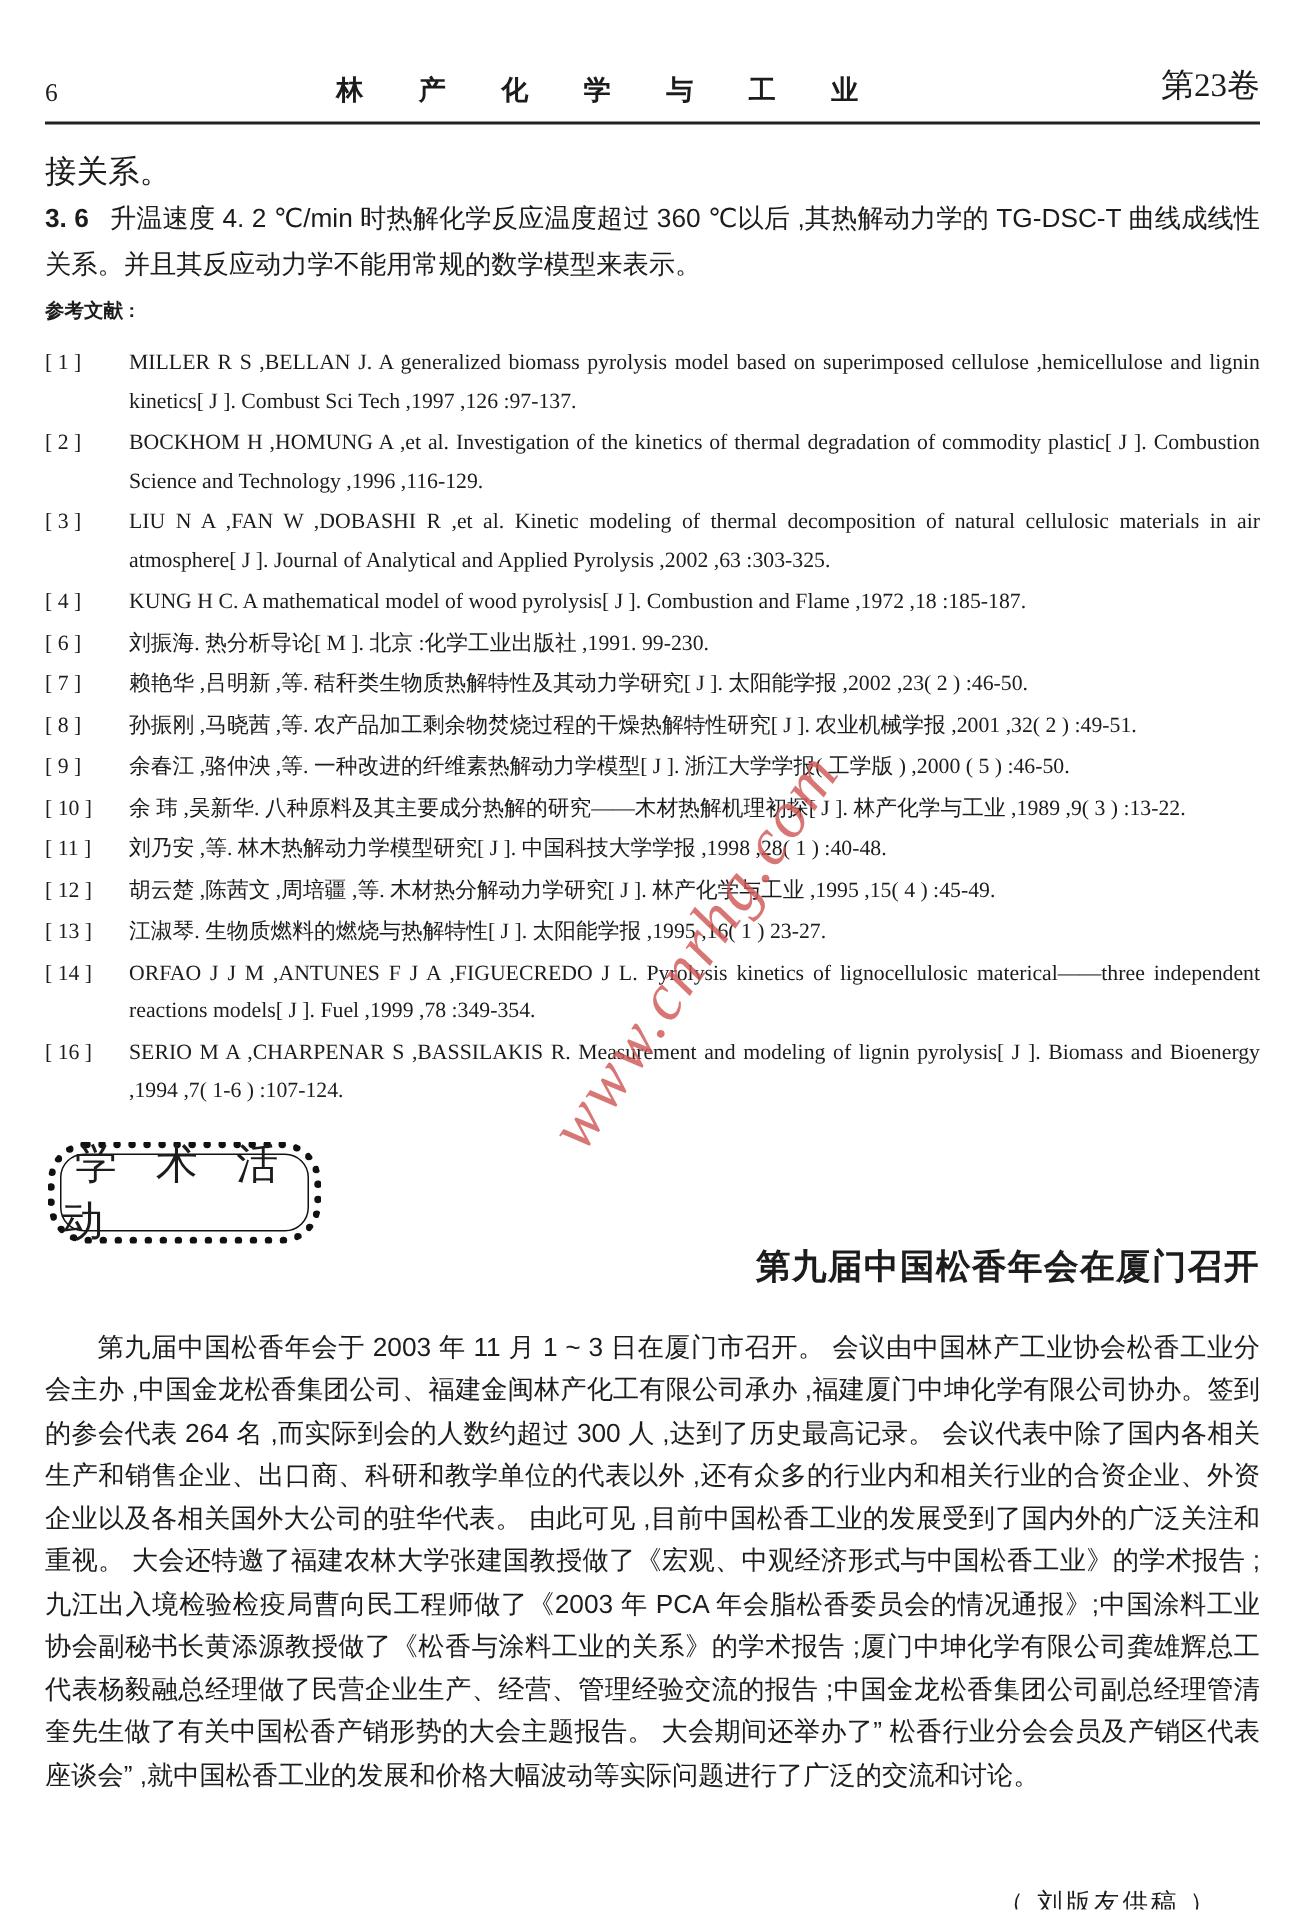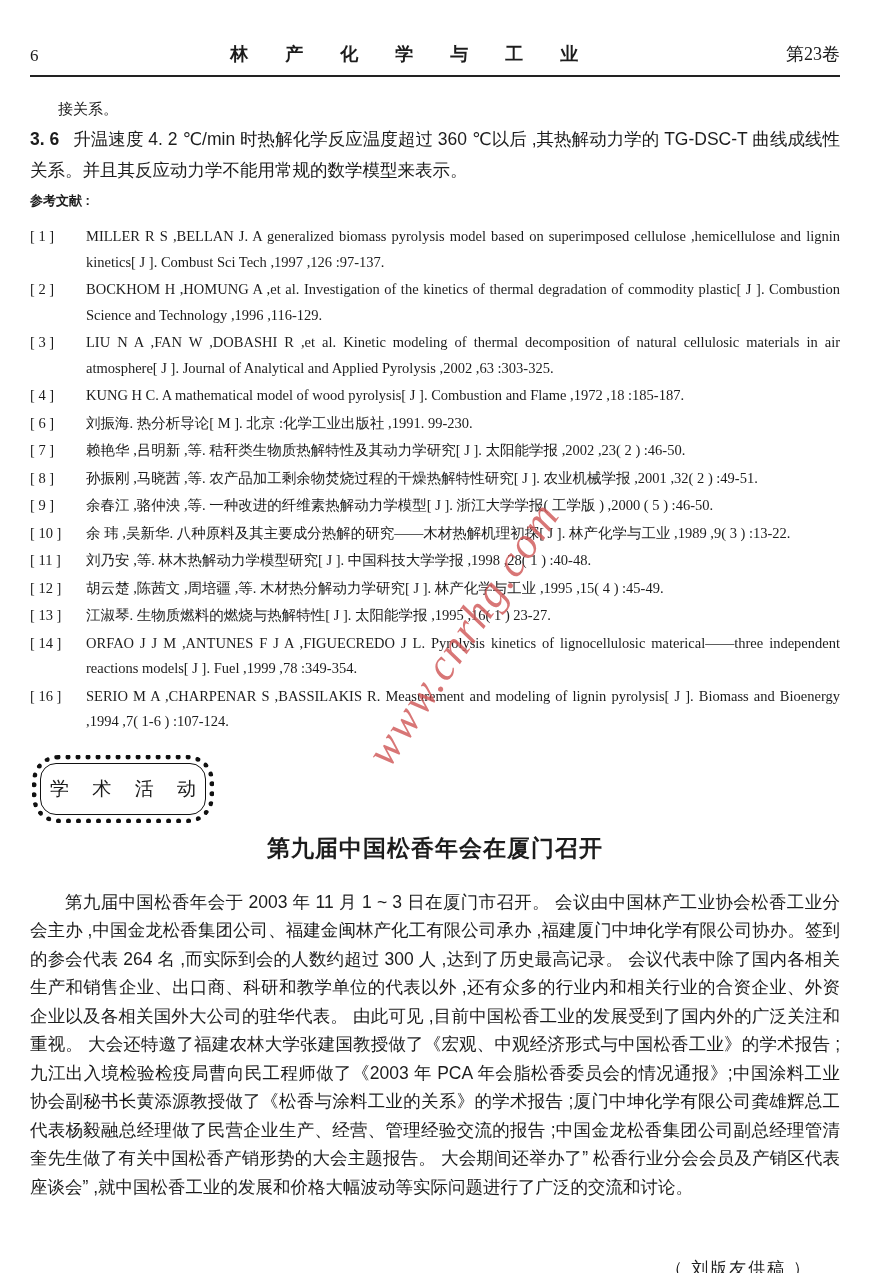--- a/index.html
+++ b/index.html
@@ -15,25 +15,25 @@
   .header {
     padding-top:42px; padding-bottom:9px;
     display:flex; justify-content:space-between; align-items:flex-end;
     border-bottom:2.5px solid #222;
   }
   .header .pageno { font-size:17px; }
   .header .jtitle {
     font-size:18px; font-weight:bold; letter-spacing:16px;
     font-family:"Liberation Sans","DejaVu Sans",sans-serif;
   }
-  .header .vol { font-size:18px; }
+  .header .vol { font-size:22px; }
 
   
-  .carryover { margin-top:16px; font-size:15px; line-height:31px;
-    font-family:"Liberation Sans","DejaVu Sans",sans-serif;margin-left:28px; }
+  .carryover { margin-top:16px; font-size:21px; line-height:31px;
+    font-family:"Liberation Sans","DejaVu Sans",sans-serif; }
   .section-par { font-size:17.5px; line-height:31px; text-align:justify;
     font-family:"Liberation Sans","DejaVu Sans",sans-serif; }
   .section-num { font-weight:bold; margin-right:14px; }
 
   .ref-heading { margin-top:6px; font-size:13px; font-weight:bold;
     font-family:"Liberation Sans","DejaVu Sans",sans-serif; }
 
   .ref-list { list-style:none; margin-top:14px; }
   .ref-list li {
     font-size:14.5px; line-height:25.5px; text-align:justify;
@@ -46,26 +46,26 @@
   .badge-outer {
     position:absolute; inset:0;
     border:5px dotted #111; border-radius:26px;
   }
   .badge-inner {
     position:absolute; inset:8px;
     border:1.6px solid #111; border-radius:16px;
     display:flex; align-items:center; justify-content:center;
     background:#fff;
   }
-  .badge-text { font-size:19px; letter-spacing:9px; text-indent:9px;
-    font-family:"Liberation Sans","DejaVu Sans",sans-serif;text-align:center; }
+  .badge-text { font-size:28px; letter-spacing:9px; text-indent:9px;
+    font-family:"Liberation Sans","DejaVu Sans",sans-serif; }
 
   
   .news-title {
-    margin-top:10px; text-align:center; font-size:23px; font-weight:bold;
+    text-align:right; font-size:23px; font-weight:bold;
     font-family:"Liberation Sans","DejaVu Sans",sans-serif;
     letter-spacing:1px;
   }
   .news-body {
     margin-top:24px; font-size:17.5px; line-height:28.5px;
     text-align:justify; text-indent:2em;
     font-family:"Liberation Sans","DejaVu Sans",sans-serif;
   }
   .byline {
     position:absolute; right:58px; top:1257px;

